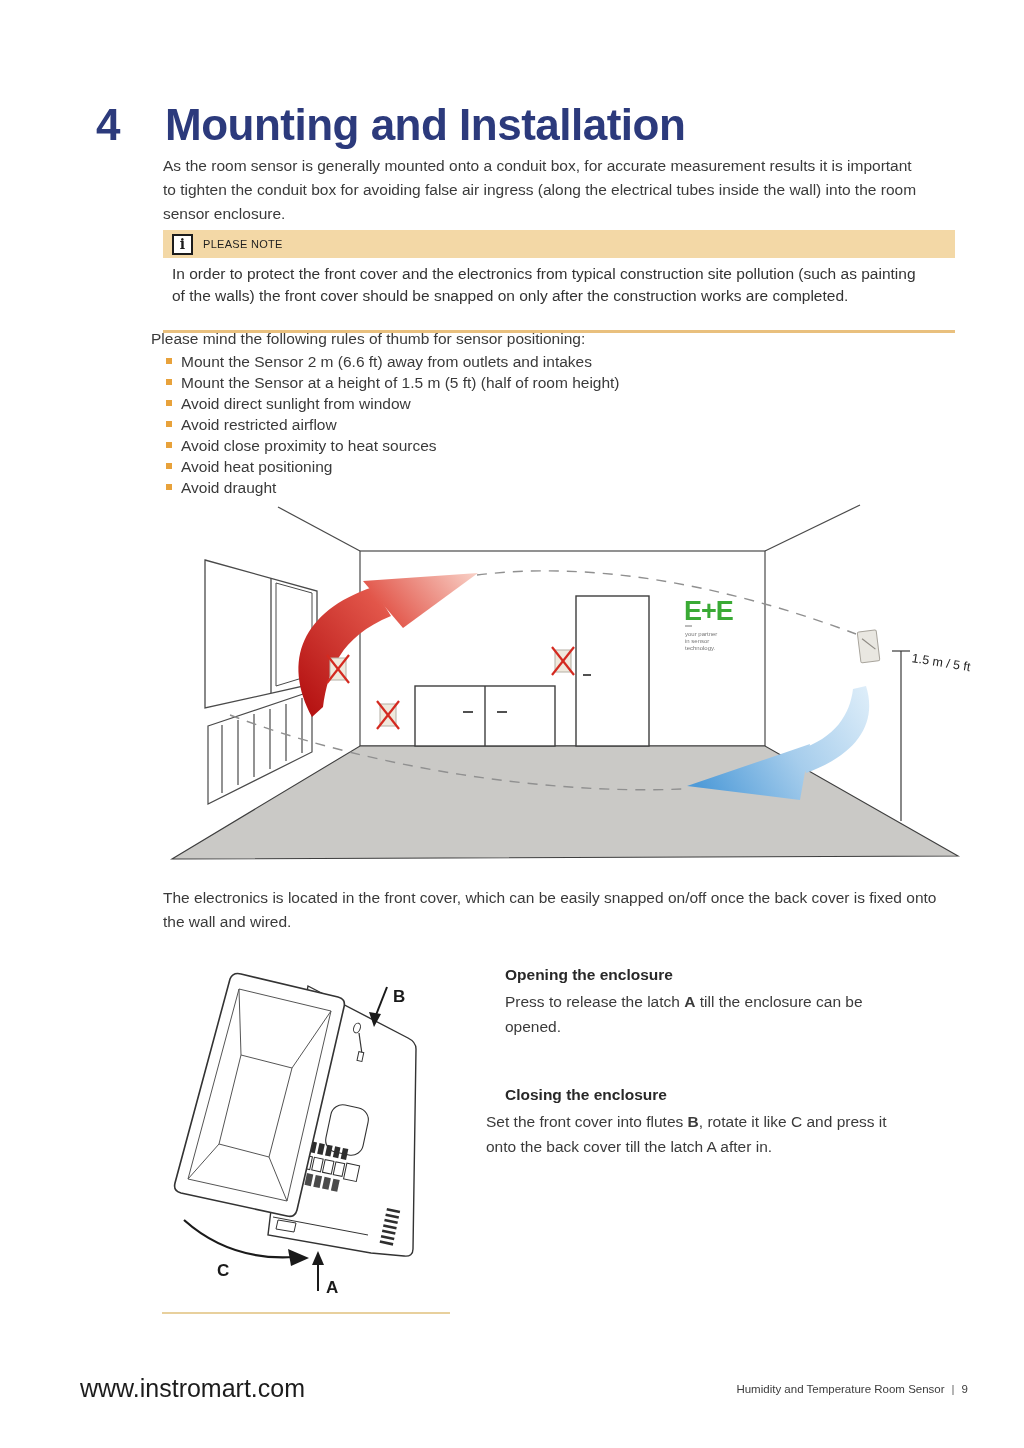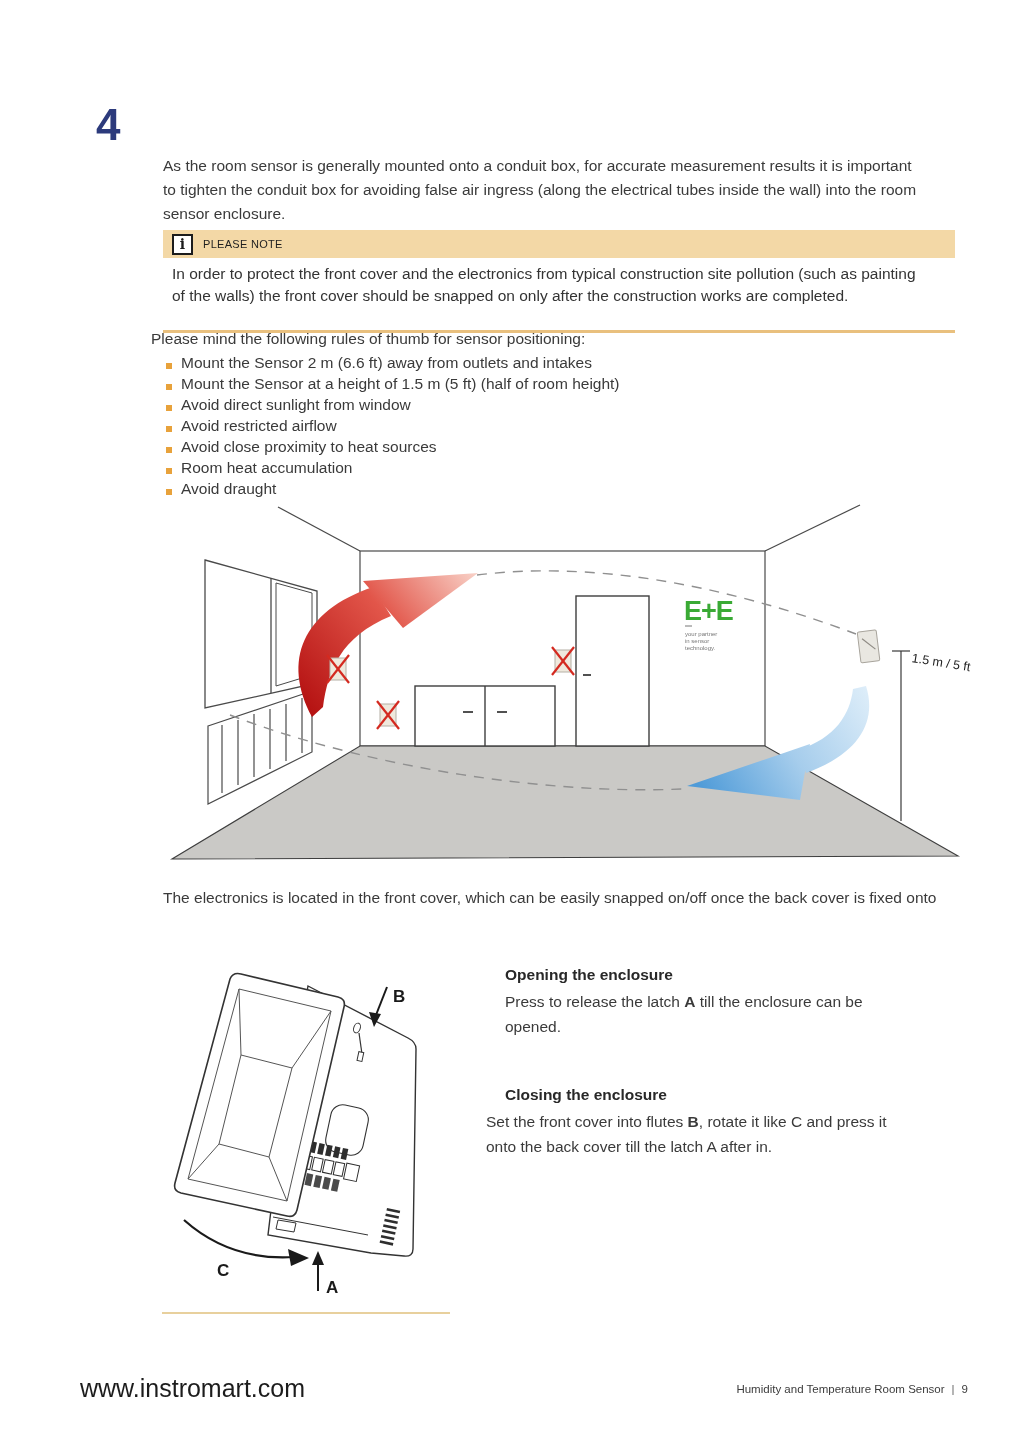--- a/index.html
+++ b/index.html
@@ -18,21 +18,21 @@
   #note-header{height:28px;background:#f3d8a6;display:flex;align-items:center;padding-left:9px;}
   #note-icon{width:17px;height:17px;border:2px solid #1c1c1c;background:#fff;display:flex;
              align-items:center;justify-content:center;font-family:"DejaVu Serif",serif;
              font-weight:bold;font-size:14px;color:#1c1c1c;line-height:1;}
   #note-title{margin-left:10px;font-size:11px;font-weight:normal;color:#1f1f1f;letter-spacing:0.3px;}
   #note-body{padding:5px 10px 23px 9px;}
   #note-body .bodyline{line-height:22px;color:#333;}
   
   #rules-lead{left:151px;top:330px;font-size:15.5px;color:#3a3a3a;}
   #rules-list{left:163px;top:352px;}
-  .bullet-row{display:flex;align-items:center;height:21px;}
+  .bullet-row{display:flex;align-items:flex-start;height:21px;}
   .bullet-sq{flex:none;width:6px;height:6px;background:#e8a23b;margin:6px 9px 0 3px;}
   .bullet-text{font-size:15.5px;line-height:20px;color:#3a3a3a;white-space:nowrap;}
   
   #room-figure{left:160px;top:503px;}
   #device-figure{left:160px;top:958px;}
   
   .sec-head{font-size:15.5px;font-weight:bold;color:#282828;white-space:nowrap;}
   .sec-body{font-size:15.5px;line-height:25px;color:#3a3a3a;}
   #opening-heading{left:505px;top:966px;}
   #opening-body{left:505px;top:989px;width:420px;}
@@ -44,20 +44,21 @@
   #footer-right{right:56px;top:1383px;font-size:11.5px;color:#3c3c3c;}
   #footer-right .sep{margin:0 7px;color:#666;}
   svg text{font-family:"Liberation Sans",sans-serif;}
 </style>
 </head>
 <body>
 
 <div id="page">
 
   <div class="abs" id="heading-number">4</div>
+  <div class="abs" id="heading-title">Mounting and Installation</div>
 
   <div class="abs" id="intro">
     <div class="bodyline">As the room sensor is generally mounted onto a conduit box, for accurate measurement results it is important</div>
     <div class="bodyline">to tighten the conduit box for avoiding false air ingress (along the electrical tubes inside the wall) into the room</div>
     <div class="bodyline">sensor enclosure.</div>
   </div>
 
   <div class="abs" id="note-box">
     <div id="note-header">
       <span id="note-icon">i</span>
@@ -87,21 +88,21 @@
     <div class="bullet-row">
         <span class="bullet-sq"></span>
         <span class="bullet-text">Avoid restricted airflow</span>
       </div>
     <div class="bullet-row">
         <span class="bullet-sq"></span>
         <span class="bullet-text">Avoid close proximity to heat sources</span>
       </div>
     <div class="bullet-row">
         <span class="bullet-sq"></span>
-        <span class="bullet-text">Room heat accumulation</span>
+        <span class="bullet-text">Avoid heat positioning</span>
       </div>
     <div class="bullet-row">
         <span class="bullet-sq"></span>
         <span class="bullet-text">Avoid draught</span>
       </div>
   </div>
 
   <svg class="abs" id="room-figure" width="860" height="370" viewBox="0 0 860 370">
     <defs>
       <linearGradient id="redg" gradientUnits="userSpaceOnUse" x1="150" y1="210" x2="320" y2="70">
@@ -193,20 +194,21 @@
     </g>
     <g>
       <rect x="395" y="147" width="16" height="22" fill="#efe9dd" stroke="#b5b0a6" stroke-width="1"></rect>
       <line x1="392" y1="144" x2="414" y2="172" stroke="#d42a20" stroke-width="2.2"></line>
       <line x1="392" y1="172" x2="414" y2="144" stroke="#d42a20" stroke-width="2.2"></line>
     </g>
   </svg>
 
   <div class="abs" id="electronics">
     <div class="bodyline">The electronics is located in the front cover, which can be easily snapped on/off once the back cover is fixed onto</div>
+    <div class="bodyline">the wall and wired.</div>
   </div>
 
   <svg class="abs" id="device-figure" width="345" height="350" viewBox="0 0 345 350">
     <g fill="#ffffff" stroke="#333" stroke-width="1.4">
       <path d="M148,28 L248,80 Q256,84 256,91 L253,291 Q253,299 244,298 L211,295 L108,277 L111,252 Z"></path>
       <path d="M113,259 L208,277" stroke-width="1"></path>
       <polygon points="118,262 136,265 134,274 116,271" stroke-width="1"></polygon>
       <ellipse cx="197" cy="70" rx="3.2" ry="5" transform="rotate(20 197 70)" stroke-width="1"></ellipse>
       <line x1="199" y1="75" x2="202" y2="96" stroke-width="1.2"></line>
       <rect x="198" y="94" width="5" height="9" transform="rotate(12 200 98)" stroke-width="1"></rect>

